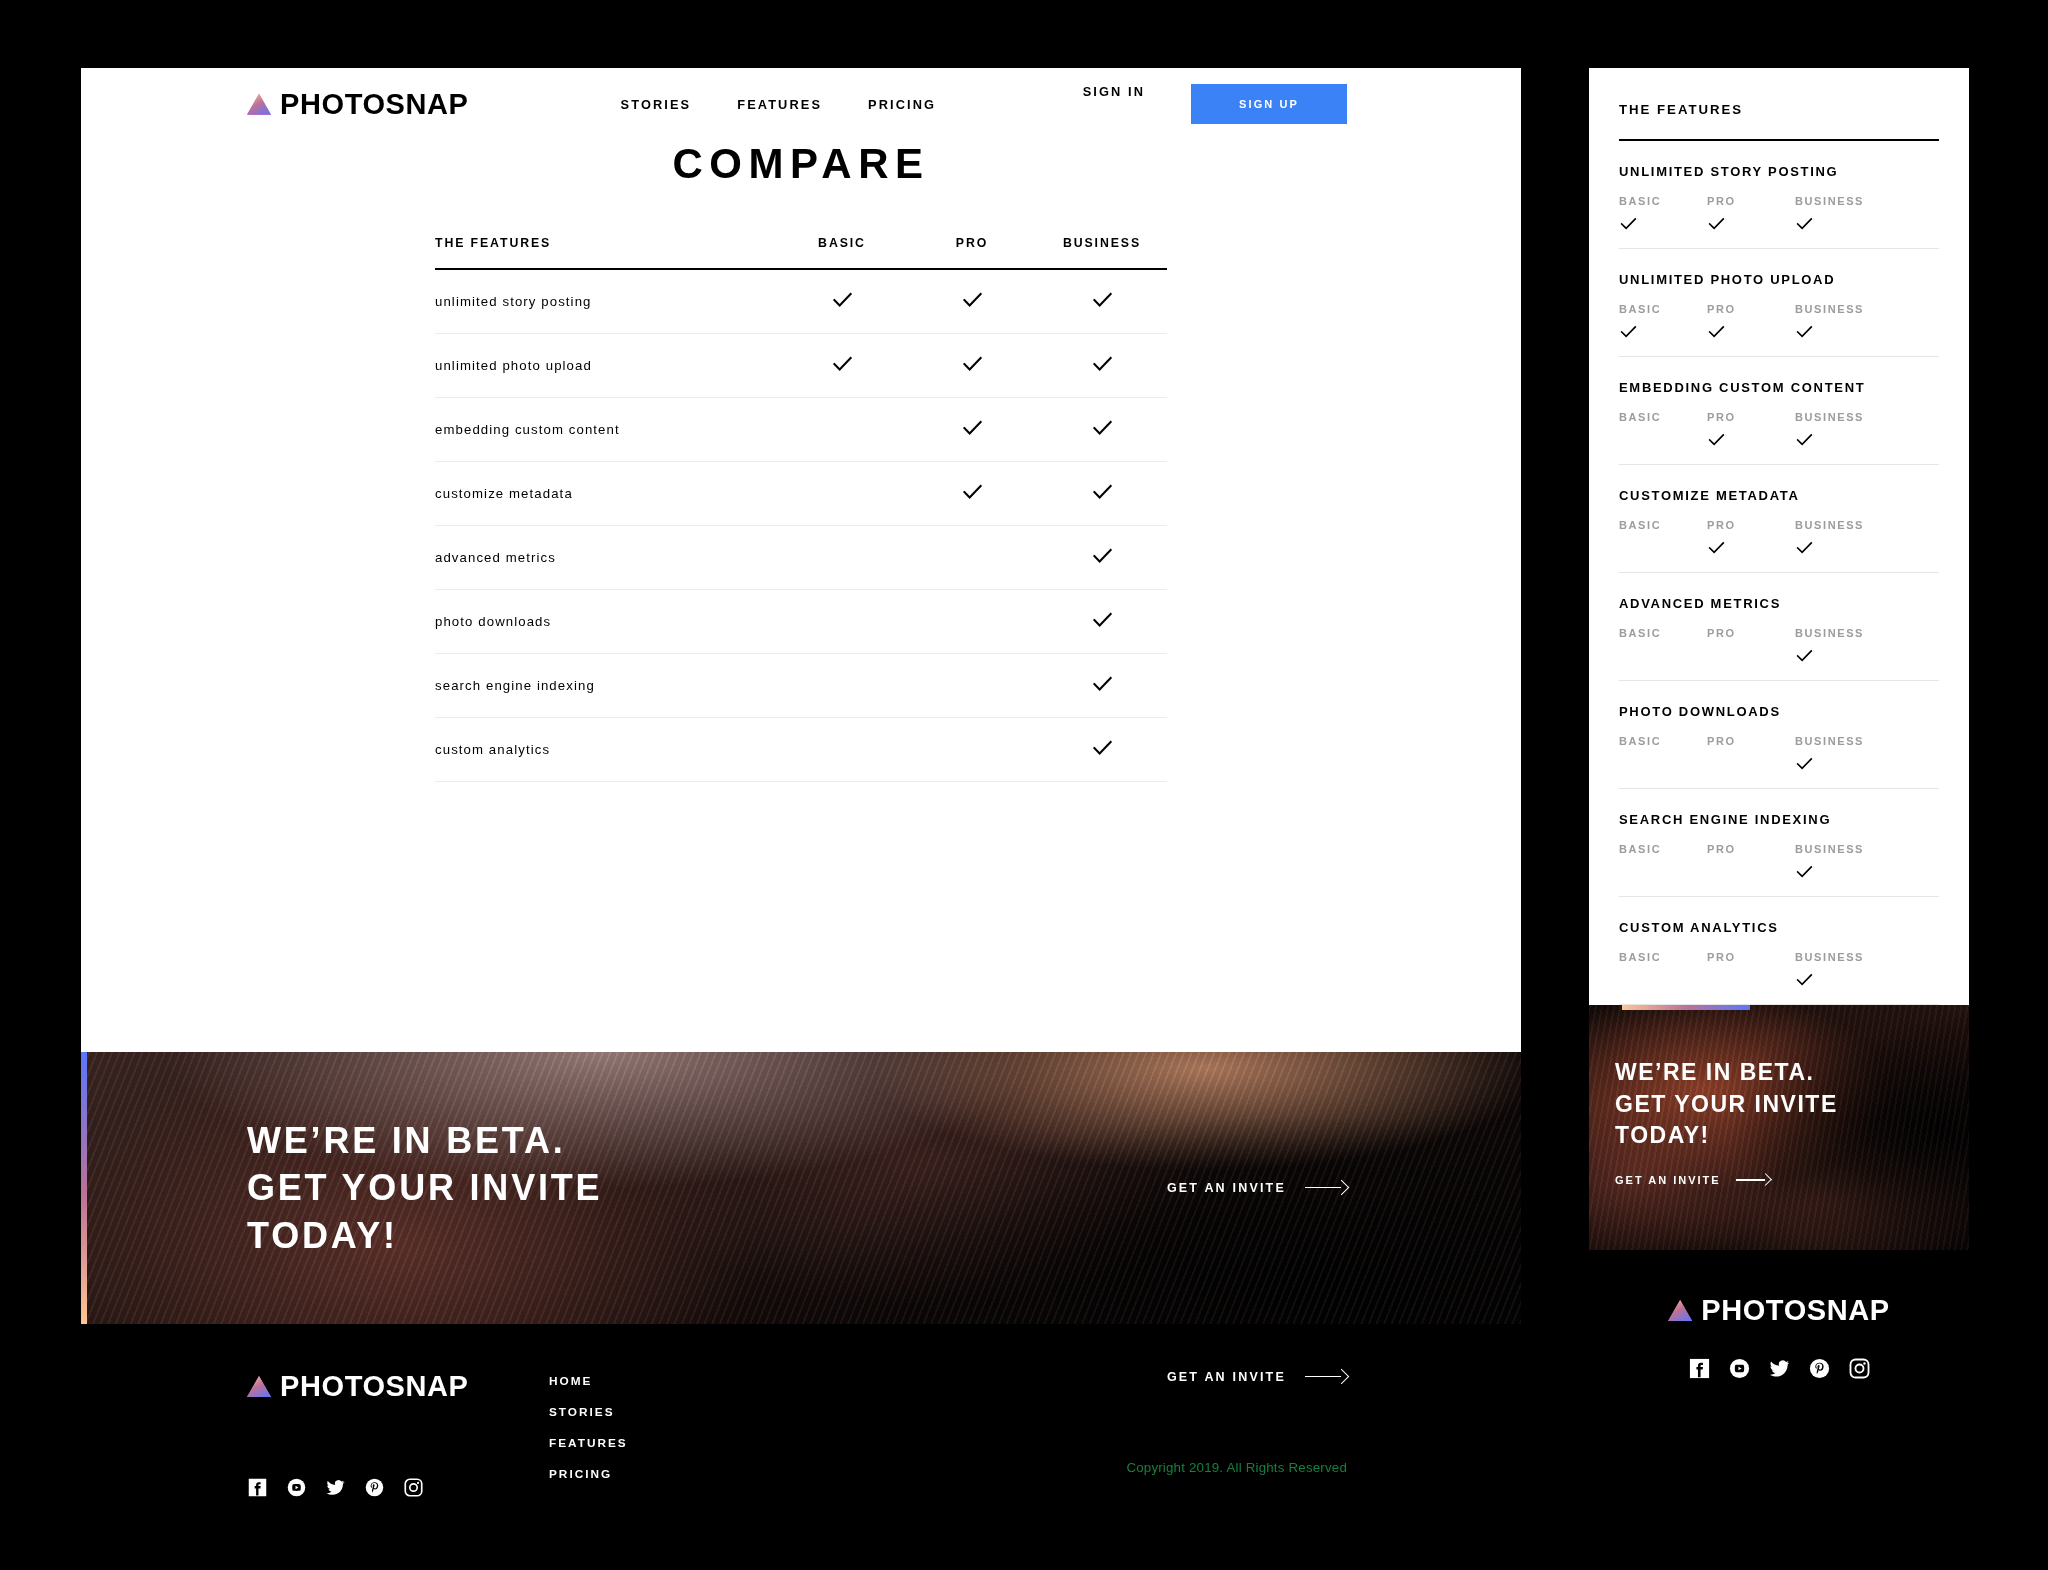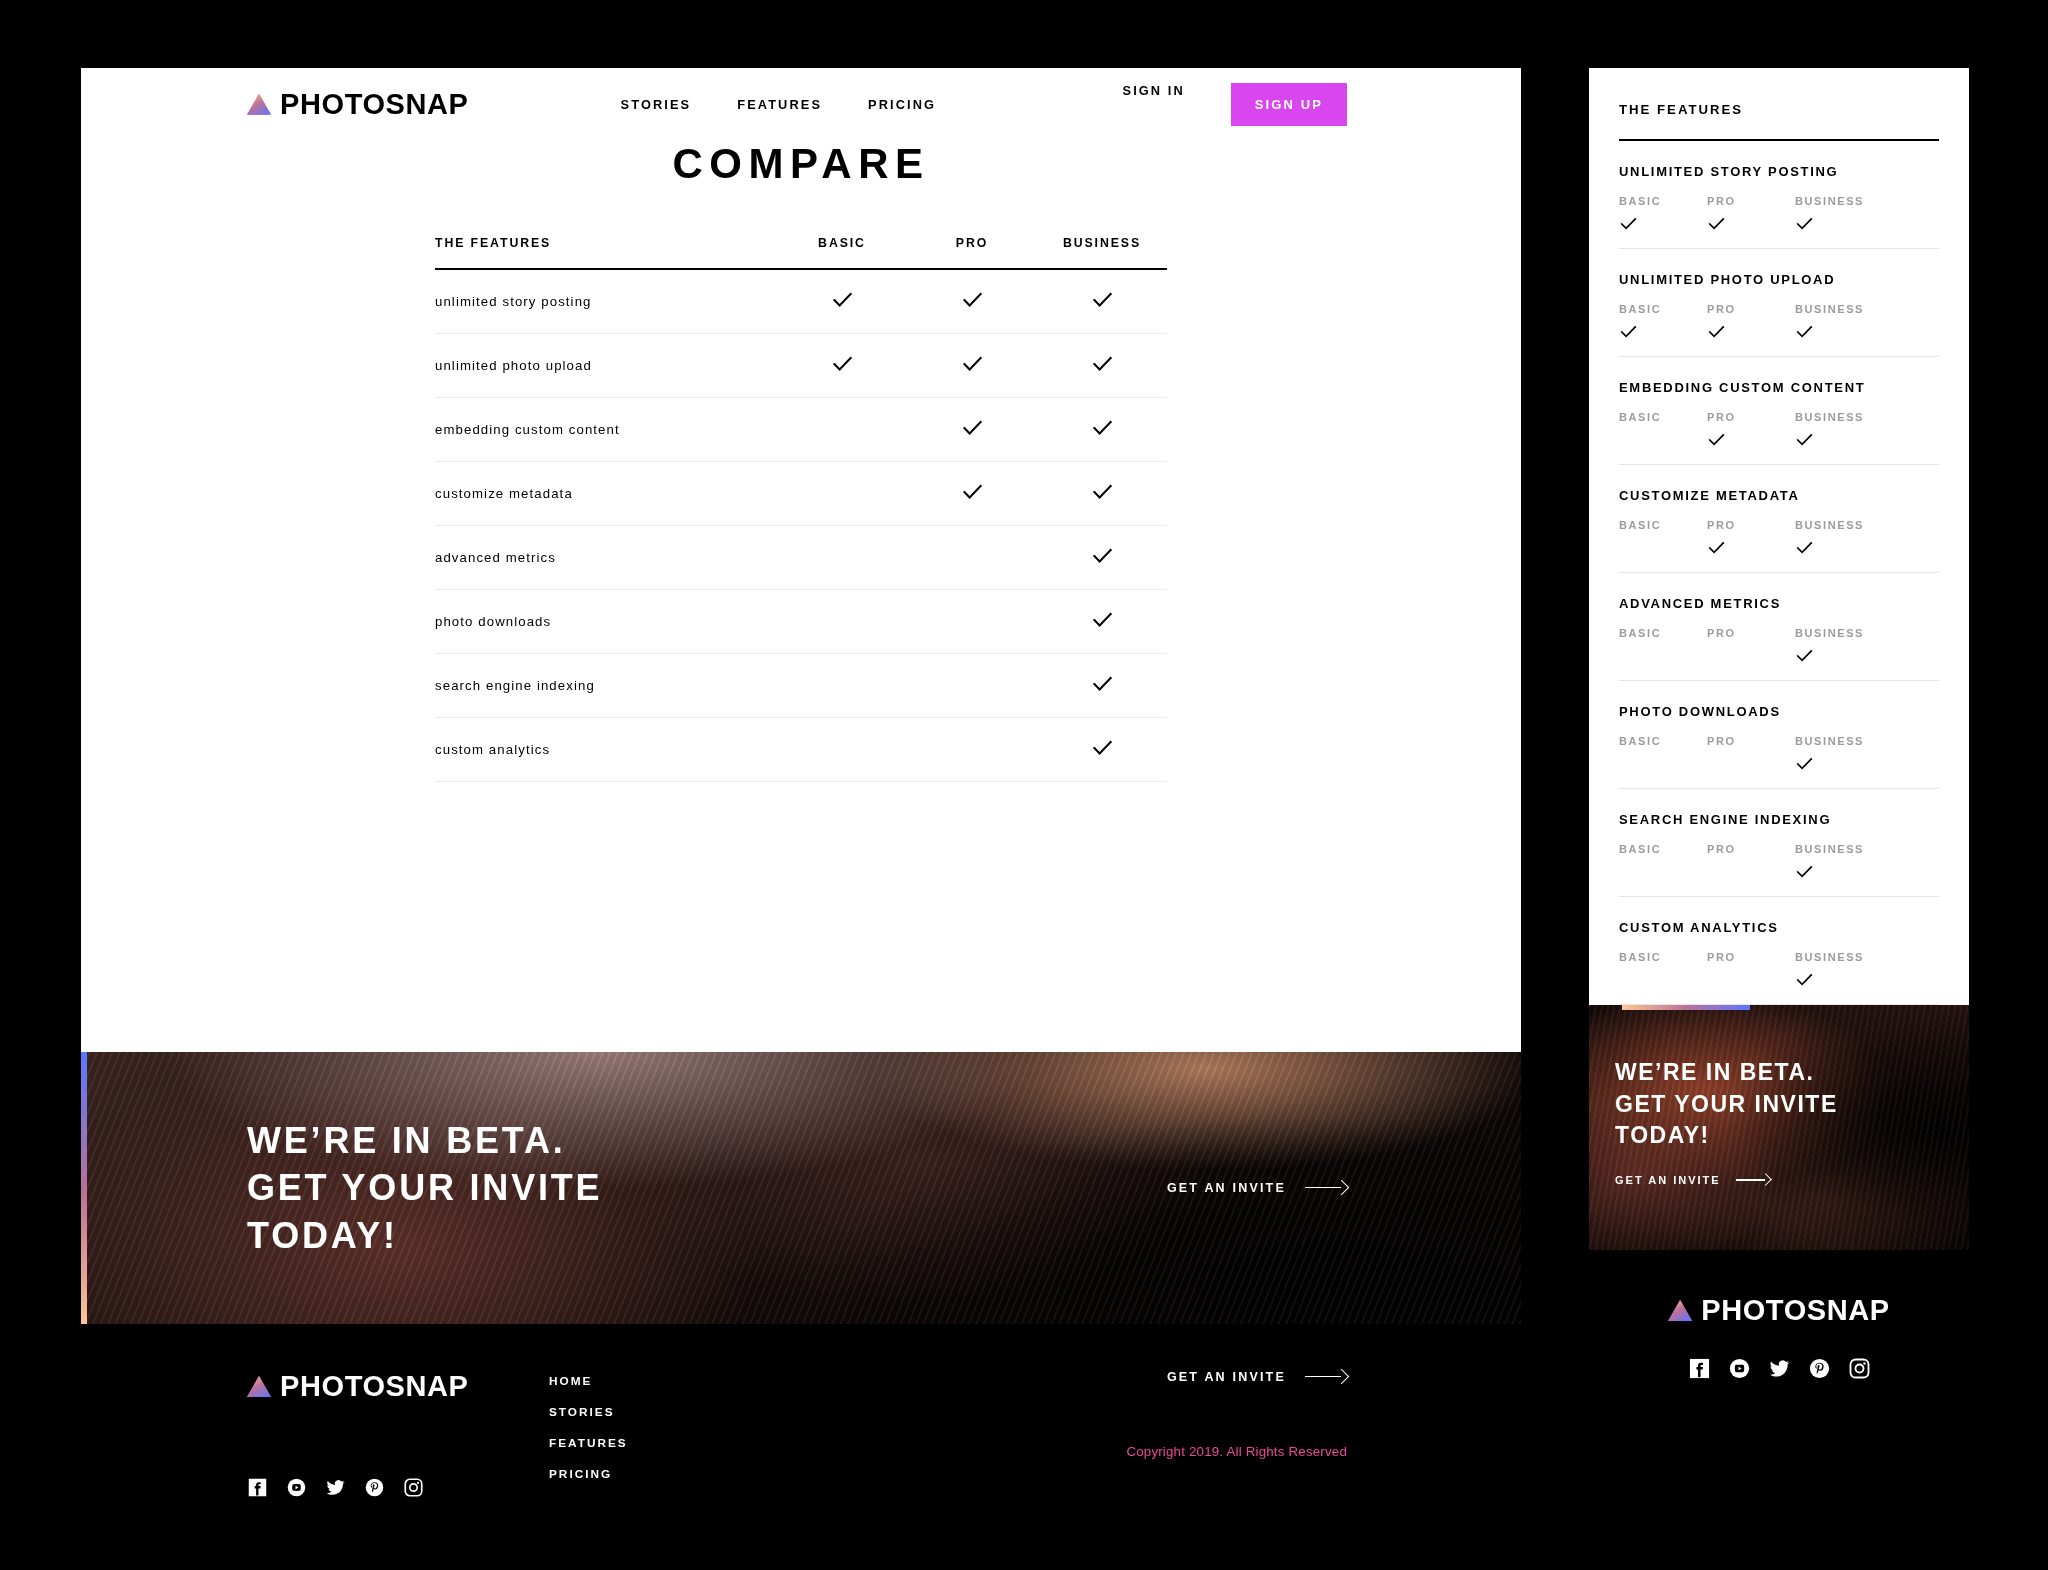--- a/index.html
+++ b/index.html
@@ -43,23 +43,23 @@
   }
   .logo-text.light{ color:#fff; }
   .d-nav{ display:flex; gap:46px; margin-left:152px; }
   .d-nav a{
     font-size:12.8px; font-weight:bold; letter-spacing:2.1px;
     color:#000; text-decoration:none;
   }
   .d-auth{ margin-left:auto; display:flex; align-items:flex-start; gap:46px; padding-right:174px; }
   .signin{ font-size:12.8px; font-weight:bold; letter-spacing:2.1px; color:#000; text-decoration:none; }
   .signup{
-    background:#d946ef; color:#fff; border:0;
-    font-size:13px; font-weight:bold; letter-spacing:2.1px;
-    padding:14px 24px; cursor:pointer;
+    background:#3b82f6; color:#fff; border:0;
+    font-size:11px; font-weight:bold; letter-spacing:2.1px;
+    padding:14px 48px; cursor:pointer;
     font-family:"Liberation Sans", sans-serif;
   }
 
   .d-title{
     text-align:center; 
     font-size:42px; font-weight:bold; letter-spacing:6.5px; color:#000;
   }
 
   
   .d-table{ width:732px; margin:48px auto 0; }
@@ -136,21 +136,21 @@
   .f-left{ width:270px; }
   .f-social{ display:flex; gap:18px; margin-top:74px; }
   .f-social svg{ display:block; }
   .f-links{ display:flex; flex-direction:column; gap:17px; padding-top:4px; }
   .f-links a{
     color:#fff; font-size:11.8px; font-weight:bold; letter-spacing:2px;
     text-decoration:none;
     margin-left:32px;
   }
   .f-right{ margin-left:auto; display:flex; flex-direction:column; align-items:flex-end; }
-  .copy{ color:#ec4899; font-size:13.3px; letter-spacing:0.2px; margin-top:60px; }
+  .copy{ color:#15803d; font-size:13.3px; letter-spacing:0.2px; margin-top:76px; }
 
   
   .mobile{
     position:absolute; left:1589px; top:68px; width:380px; height:1502px;
     overflow:hidden; background:#000;
   }
   .m-card{ background:#fff; padding:34px 30px 0; }
   .m-head{
     font-size:13.2px; font-weight:bold; letter-spacing:2px; color:#000;
     padding-bottom:22px; border-bottom:2px solid #000;

